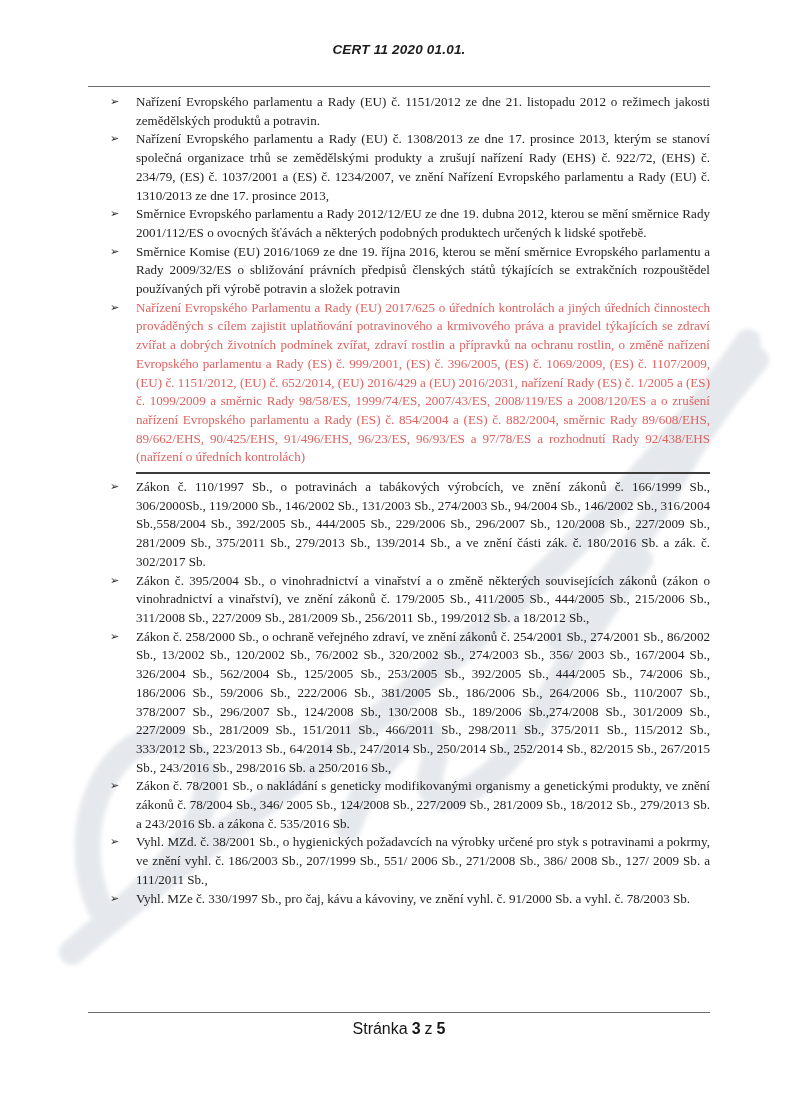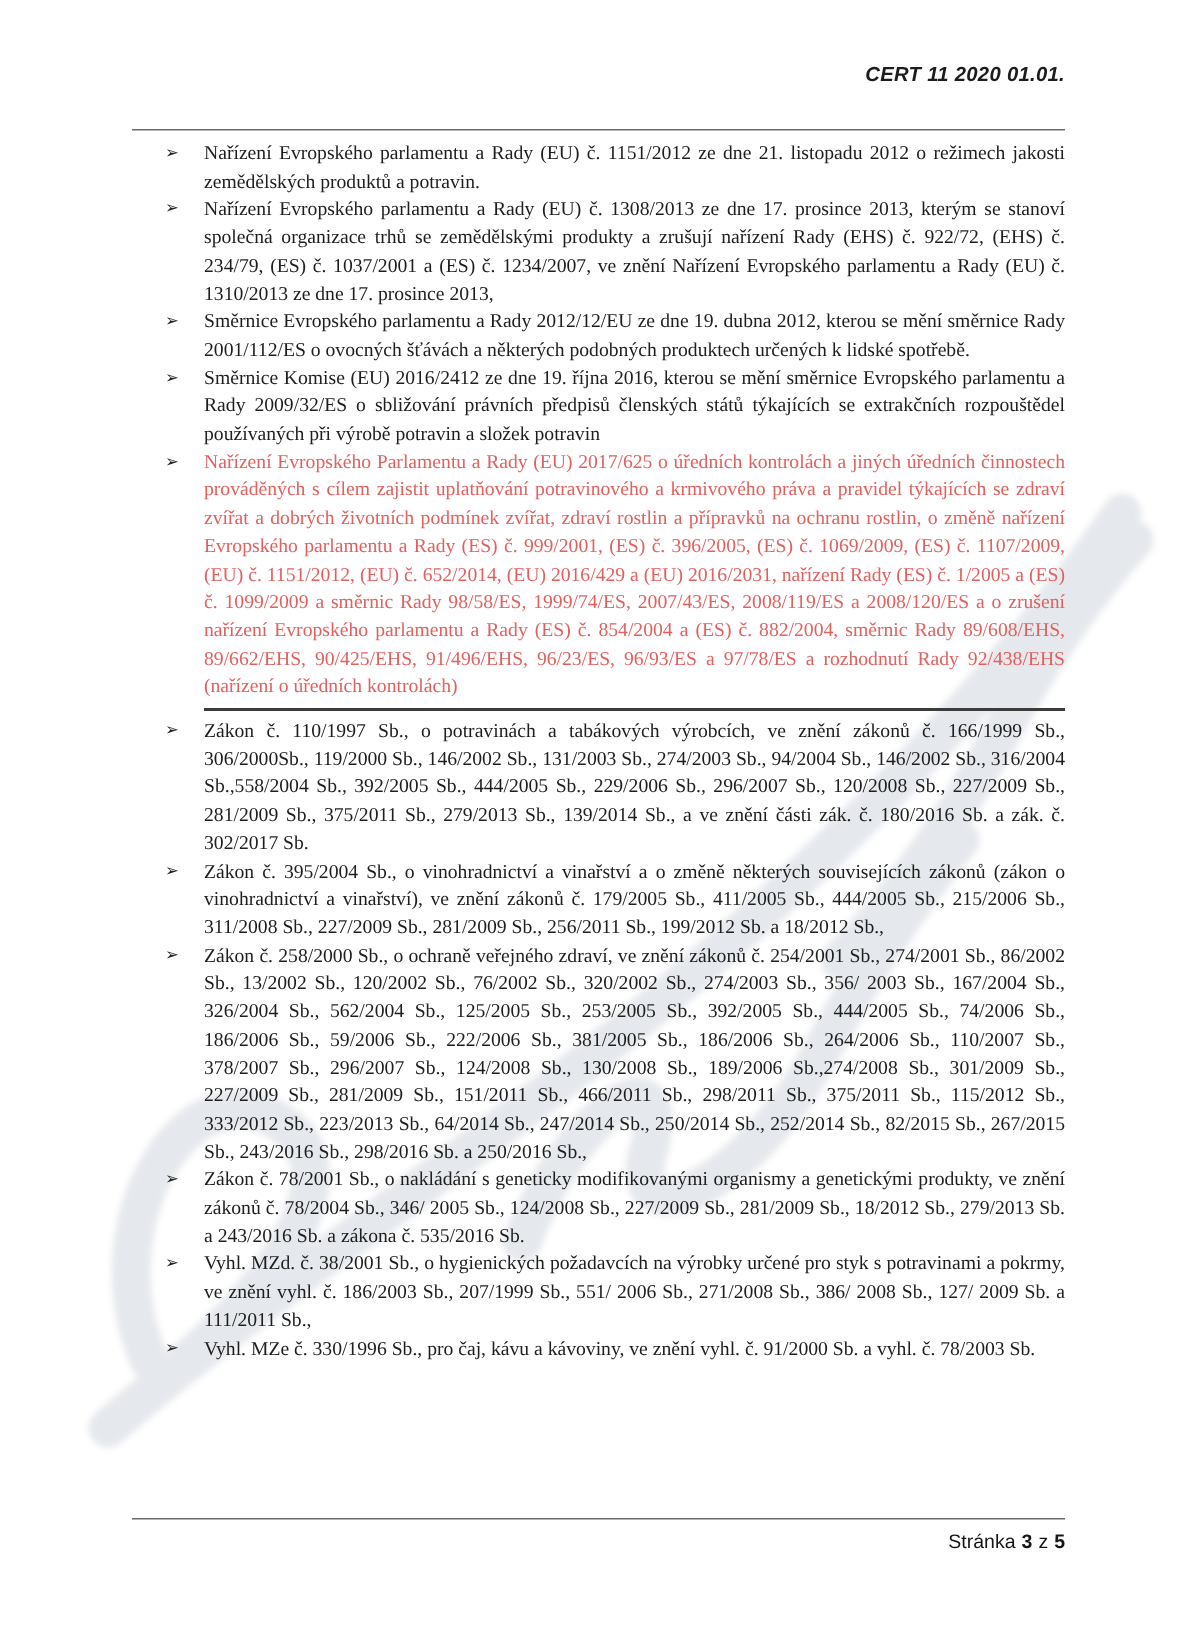--- a/index.html
+++ b/index.html
@@ -4,42 +4,42 @@
 <style>
   html,body{margin:0;padding:0}
   body{
     width:800px;height:1100px;position:relative;overflow:hidden;
     background:#ffffff;color:var(--ink,#1e1e1e);
     font-family:"Liberation Serif", serif;
   }
   .watermark{position:absolute;left:0;top:0;z-index:0;pointer-events:none}
   .doc-header{
     position:absolute;top:42px;left:88px;width:622px;z-index:1;
-    text-align:right;font-family:"Liberation Sans",sans-serif;
+    text-align:center;font-family:"Liberation Sans",sans-serif;
     font-style:italic;font-weight:bold;font-size:13.5px;color:#1c1c1c;
     letter-spacing:.2px;
   }
   .top-line{position:absolute;top:86px;left:88px;width:622px;border-top:1.6px solid #6b6b6b;z-index:1}
   .content{
     position:absolute;top:93px;left:88px;width:622px;z-index:1;
     font-size:13.1px;line-height:18.7px;text-align:justify;
   }
   .item{position:relative;padding-left:48px}
   .marker{
     position:absolute;left:22px;top:0;
     font-family:"DejaVu Sans",sans-serif;font-size:11px;color:#242424;
   }
   .item .b{font-weight:normal}
   .item.red{color:var(--red,#df6260)}
   .mid-divider{border-top:2px solid #3c3c3c;margin:5px 0 4px 48px}
   .doc-footer{position:absolute;left:88px;top:1012px;width:622px;z-index:2;background:#ffffff;padding-bottom:6px}
   .footer-line{border-top:1.6px solid #6b6b6b}
   .footer-text{
-    display:flex;justify-content:flex-end;gap:4px;padding-top:7px;
-    font-family:"Liberation Sans",sans-serif;font-size:13px;color:#161616;
+    display:flex;justify-content:center;gap:4px;padding-top:7px;
+    font-family:"Liberation Sans",sans-serif;font-size:16px;color:#161616;
   }
   .footer-text .b{font-weight:bold}
 </style>
 </head>
 <body style="--ink: #1e1e1e; --red: #df6260;">
 
 <svg class="watermark" width="800" height="1100" viewBox="0 0 800 1100">
   <defs>
       <filter id="wblur">
         <feGaussianBlur stdDeviation="2.2"></feGaussianBlur>
@@ -53,29 +53,29 @@
   </g>
 </svg>
 
 <div class="doc-header">CERT 11 2020 01.01.</div>
 <div class="top-line"></div>
 
 <div class="content">
     <div class="item"><span class="marker">➢</span><span class="b">Nařízení Evropského parlamentu a Rady (EU) č. 1151/2012</span><span> ze dne 21. listopadu 2012 o režimech jakosti zemědělských produktů a potravin.</span></div>
     <div class="item"><span class="marker">➢</span><span class="b">Nařízení Evropského parlamentu a Rady (EU) č. 1308/2013</span><span> ze dne 17. prosince 2013, kterým se stanoví společná organizace trhů se zemědělskými produkty a zrušují nařízení Rady (EHS) č. 922/72, (EHS) č. 234/79, (ES) č. 1037/2001 a (ES) č. 1234/2007, ve znění Nařízení Evropského parlamentu a Rady (EU) č. </span><span class="b">1310/2013</span><span> ze dne 17. prosince 2013,</span></div>
     <div class="item"><span class="marker">➢</span><span class="b">Směrnice Evropského parlamentu a Rady 2012/12/EU</span><span> ze dne 19. dubna 2012, kterou se mění směrnice Rady 2001/112/ES o ovocných šťávách a některých podobných produktech určených k lidské spotřebě.</span></div>
-    <div class="item"><span class="marker">➢</span><span class="b">Směrnice Komise (EU) 2016/2412</span><span> ze dne 19. října 2016, kterou se mění směrnice Evropského parlamentu a Rady 2009/32/ES o sbližování právních předpisů členských států týkajících se extrakčních rozpouštědel používaných při výrobě potravin a složek potravin</span></div>
+    <div class="item"><span class="marker">➢</span><span class="b">Směrnice Komise (EU) 2016/1069</span><span> ze dne 19. října 2016, kterou se mění směrnice Evropského parlamentu a Rady 2009/32/ES o sbližování právních předpisů členských států týkajících se extrakčních rozpouštědel používaných při výrobě potravin a složek potravin</span></div>
     <div class="item red"><span class="marker">➢</span><span class="b">Nařízení Evropského Parlamentu a Rady (EU) 2017/625 o úředních kontrolách</span><span> a jiných úředních činnostech prováděných s cílem zajistit uplatňování potravinového a krmivového práva a pravidel týkajících se zdraví zvířat a dobrých životních podmínek zvířat, zdraví rostlin a přípravků na ochranu rostlin, o změně nařízení Evropského parlamentu a Rady (ES) č. 999/2001, (ES) č. 396/2005, (ES) č. 1069/2009, (ES) č. 1107/2009, (EU) č. 1151/2012, (EU) č. 652/2014, (EU) 2016/429 a (EU) 2016/2031, nařízení Rady (ES) č. 1/2005 a (ES) č. 1099/2009 a směrnic Rady 98/58/ES, 1999/74/ES, 2007/43/ES, 2008/119/ES a 2008/120/ES a o zrušení nařízení Evropského parlamentu a Rady (ES) č. 854/2004 a (ES) č. 882/2004, směrnic Rady 89/608/EHS, 89/662/EHS, 90/425/EHS, 91/496/EHS, 96/23/ES, 96/93/ES a 97/78/ES a rozhodnutí Rady 92/438/EHS (nařízení o úředních kontrolách)</span></div>
     <div class="mid-divider"></div>
     <div class="item"><span class="marker">➢</span><span class="b">Zákon č. 110/1997 Sb., o potravinách a tabákových výrobcích,</span><span> ve znění zákonů č. 166/1999 Sb., 306/2000Sb., 119/2000 Sb., 146/2002 Sb., 131/2003 Sb., 274/2003 Sb., 94/2004 Sb., 146/2002 Sb., 316/2004 Sb.,558/2004 Sb., 392/2005 Sb., 444/2005 Sb., 229/2006 Sb., 296/2007 Sb., 120/2008 Sb., 227/2009 Sb., 281/2009 Sb., 375/2011 Sb., 279/2013 Sb., 139/2014 Sb., a ve znění části zák. č. 180/2016 Sb. a </span><span class="b">zák. č. 302/2017 Sb.</span></div>
     <div class="item"><span class="marker">➢</span><span class="b">Zákon č. 395/2004 Sb., o vinohradnictví a vinařství</span><span> a o změně některých souvisejících zákonů (zákon o vinohradnictví a vinařství), ve znění zákonů č. 179/2005 Sb., 411/2005 Sb., 444/2005 Sb., 215/2006 Sb., 311/2008 Sb., 227/2009 Sb., 281/2009 Sb., 256/2011 Sb., 199/2012 Sb. a 18/2012 Sb.,</span></div>
     <div class="item"><span class="marker">➢</span><span class="b">Zákon č. 258/2000 Sb., o ochraně veřejného zdraví</span><span>, ve znění zákonů č. 254/2001 Sb., 274/2001 Sb., 86/2002 Sb., 13/2002 Sb., 120/2002 Sb., 76/2002 Sb., 320/2002 Sb., 274/2003 Sb., 356/ 2003 Sb., 167/2004 Sb., 326/2004 Sb., 562/2004 Sb., 125/2005 Sb., 253/2005 Sb., 392/2005 Sb., 444/2005 Sb., 74/2006 Sb., 186/2006 Sb., 59/2006 Sb., 222/2006 Sb., 381/2005 Sb., 186/2006 Sb., 264/2006 Sb., 110/2007 Sb., 378/2007 Sb., 296/2007 Sb., 124/2008 Sb., 130/2008 Sb., 189/2006 Sb.,274/2008 Sb., 301/2009 Sb., 227/2009 Sb., 281/2009 Sb., 151/2011 Sb., 466/2011 Sb., 298/2011 Sb., 375/2011 Sb., 115/2012 Sb., 333/2012 Sb., 223/2013 Sb., 64/2014 Sb., 247/2014 Sb., 250/2014 Sb., 252/2014 Sb., 82/2015 Sb., 267/2015 Sb., 243/2016 Sb., 298/2016 Sb. a 250/2016 Sb.,</span></div>
     <div class="item"><span class="marker">➢</span><span class="b">Zákon č. 78/2001 Sb., o nakládání s geneticky modifikovanými organismy a genetickými produkty</span><span>, ve znění zákonů č. 78/2004 Sb., 346/ 2005 Sb., 124/2008 Sb., 227/2009 Sb., 281/2009 Sb., 18/2012 Sb., 279/2013 Sb. a 243/2016 Sb. </span><span class="b">a zákona č. 535/2016 Sb.</span></div>
     <div class="item"><span class="marker">➢</span><span class="b">Vyhl. MZd. č. 38/2001 Sb., o hygienických požadavcích na výrobky určené pro styk s potravinami a pokrmy</span><span>, ve znění vyhl. č. 186/2003 Sb., 207/1999 Sb., 551/ 2006 Sb., 271/2008 Sb., 386/ 2008 Sb., 127/ 2009 Sb. a 111/2011 Sb.,</span></div>
-    <div class="item"><span class="marker">➢</span><span class="b">Vyhl. MZe č. 330/1996 Sb., pro čaj, kávu a kávoviny</span><span>, ve znění vyhl. č. 91/2000 Sb. a vyhl. č. 78/2003 Sb.</span></div>
+    <div class="item"><span class="marker">➢</span><span class="b">Vyhl. MZe č. 330/1997 Sb., pro čaj, kávu a kávoviny</span><span>, ve znění vyhl. č. 91/2000 Sb. a vyhl. č. 78/2003 Sb.</span></div>
   </div>
 
 <div class="doc-footer">
   <div class="footer-line"></div>
   <div class="footer-text">
     <span>Stránka</span>
     <span class="b">3</span>
     <span>z</span>
     <span class="b">5</span>
   </div>

